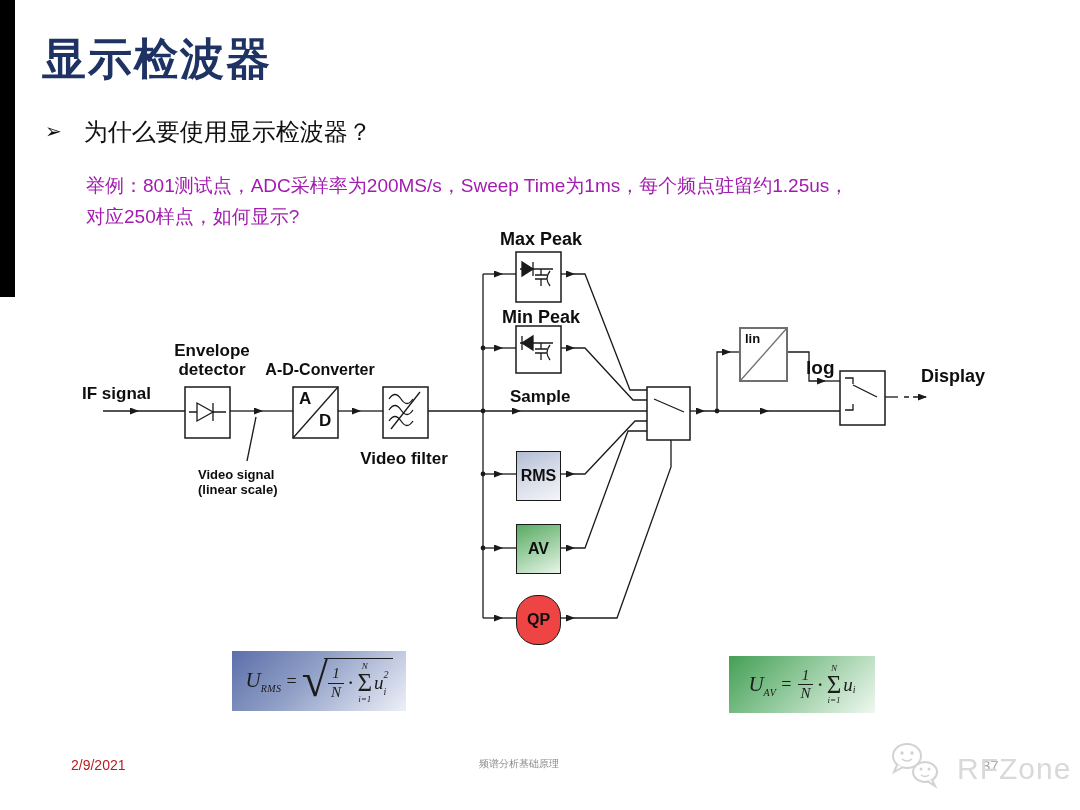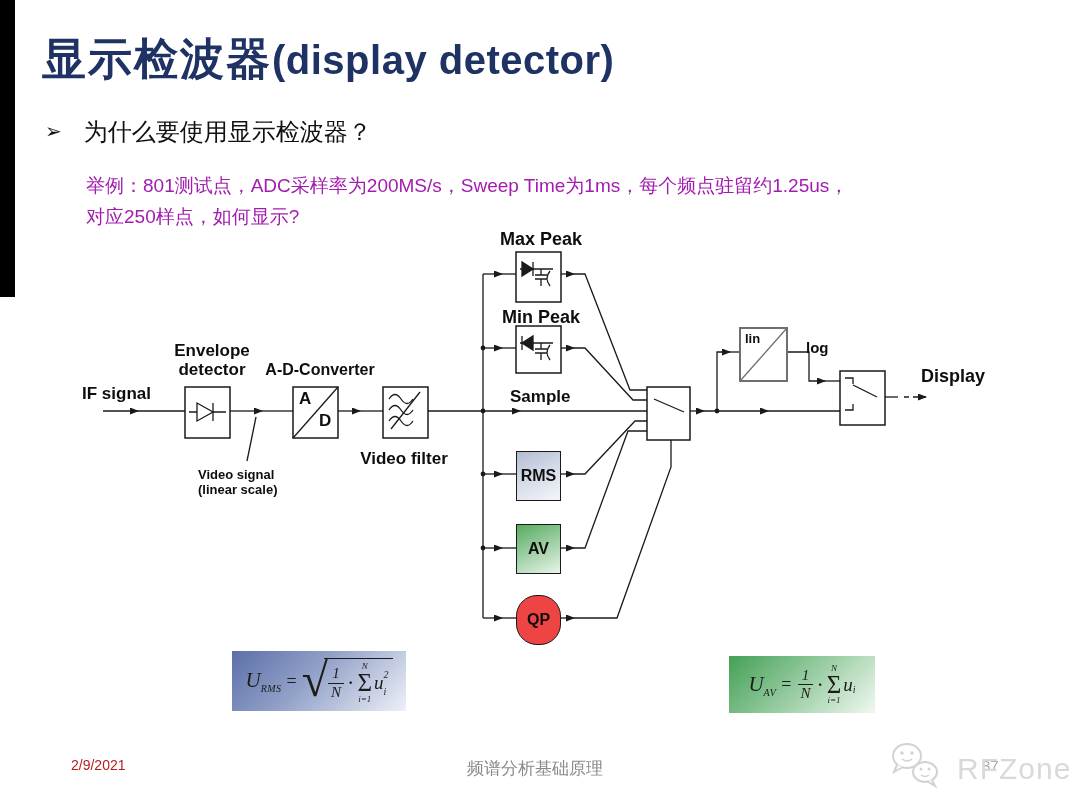--- a/index.html
+++ b/index.html
@@ -25,21 +25,21 @@
   .lbl-env{left:152px;top:341px;width:120px;text-align:center;font-size:17px;line-height:19px;}
   .lbl-adc{left:250px;top:361px;width:140px;text-align:center;font-size:16px;}
   .lbl-a{left:299px;top:389px;font-size:17px;}
   .lbl-d{left:319px;top:411px;font-size:17px;}
   .lbl-vf{left:348px;top:449px;width:112px;text-align:center;font-size:17px;}
   .lbl-vnote{left:198px;top:467px;width:112px;font-size:13px;line-height:15px;}
   .lbl-maxpeak{left:493px;top:229px;width:96px;text-align:center;font-size:18px;}
   .lbl-minpeak{left:493px;top:307px;width:96px;text-align:center;font-size:18px;}
   .lbl-sample{left:510px;top:387px;font-size:17px;}
   .lbl-lin{left:745px;top:331px;font-size:13px;}
-  .lbl-log{left:762px;top:339px;font-size:15px;padding-left:44px;}
+  .lbl-log{left:762px;top:357px;font-size:19px;padding-left:44px;}
   .lbl-display{left:921px;top:366px;font-size:18px;}
 
   .det-box{position:absolute;width:45px;height:50px;border:1.5px solid #1a1a1a;box-sizing:border-box;
            display:flex;align-items:center;justify-content:center;font-weight:bold;font-size:16px;color:#0e0e0e;}
   .rms-box{left:516px;top:451px;background:linear-gradient(155deg,#b3bdd3 0%,#d3d9e6 45%,#f4f5f9 100%);}
   .av-box{left:516px;top:524px;background:linear-gradient(155deg,#58ab62 0%,#a5d3aa 55%,#e8f5e8 100%);}
   .qp-box{left:516px;top:595px;background:#ef4444;border-radius:21px;}
 
   
   .formula{position:absolute;display:flex;align-items:center;justify-content:center;
@@ -62,35 +62,34 @@
   .sigma{display:inline-flex;flex-direction:column;align-items:center;line-height:1;margin:0 1px;}
   .sigma .lim{font-size:9px;font-style:italic;}
   .sigma .sym{font-size:25px;line-height:0.95;}
   .term{display:inline-flex;align-items:center;margin-left:1px;}
   .term .base{font-size:19px;}
   .scripts{display:inline-flex;flex-direction:column;justify-content:space-between;height:27px;font-size:10px;line-height:1;font-style:italic;}
   .subonly{font-size:10px;font-style:italic;align-self:flex-end;margin-top:14px;}
 
   
   .footer-date{position:absolute;left:71px;top:757px;font-size:14px;color:#b91c1c;}
-  .footer-doc{position:absolute;left:435px;top:757px;width:200px;text-align:center;font-size:17px;color:#8a8a8a;}
+  .footer-doc{position:absolute;left:419px;top:757px;width:200px;text-align:center;font-size:10px;color:#8a8a8a;}
   .page-number{position:absolute;left:982px;top:757px;font-size:15px;color:#a8a8a8;}
   .watermark{position:absolute;left:886px;top:738px;display:flex;align-items:center;}
   .watermark-text{font-size:30px;color:#d9d9d9;letter-spacing:1px;margin-left:13px;margin-top:8px;}
 </style>
 </head>
 <body>
 
 <div class="slide">
 
   <div class="edge-strip"></div>
 
   <div class="title">
     <span class="cjk">显示检波器</span>
-    <span class="en">(display detector)</span>
   </div>
 
   <div class="bullet-row">
     <span class="bullet-marker">➢</span>
     <span class="bullet-text">为什么要使用显示检波器？</span>
   </div>
 
   <div class="example">
     <div>举例：801测试点，ADC采样率为200MS/s，Sweep Time为1ms，每个频点驻留约1.25us，</div>
     <div>对应250样点，如何显示?</div>

